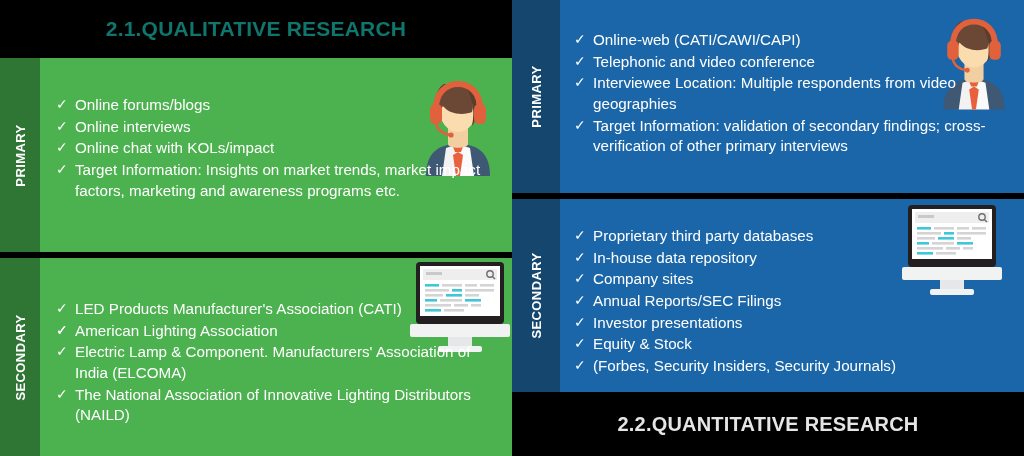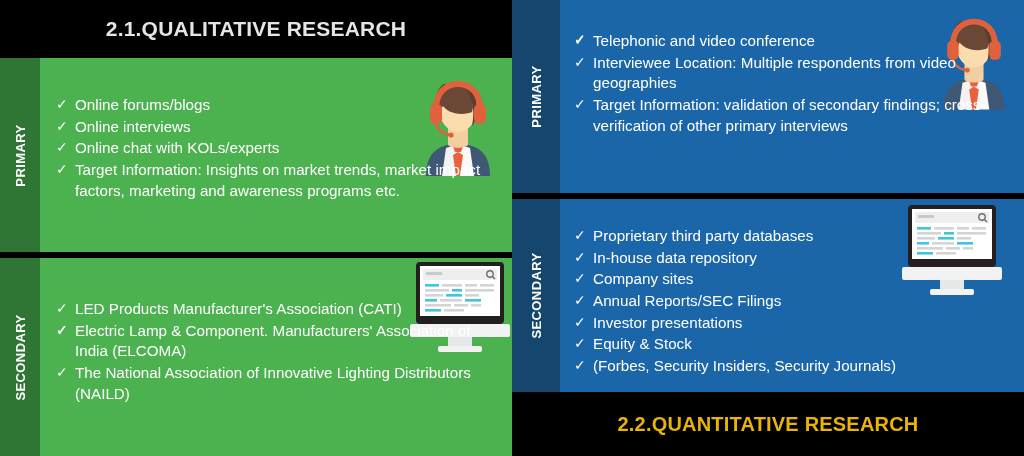--- a/index.html
+++ b/index.html
@@ -38,21 +38,21 @@
     font-size:14px;
     line-height:1.36;
   }
 
   
   #left-title-band{
     position:absolute;left:0;top:0;width:512px;height:58px;background:#000;
     display:flex;align-items:center;justify-content:center;
   }
   #left-title-band .ttl{
-    color:#e5e5e5;font-weight:bold;font-size:21px;letter-spacing:.2px;
+    color:#0f766e;font-weight:bold;font-size:21px;letter-spacing:.2px;
   }
   #green-primary{left:0;top:58px;width:512px;height:194px;}
   #green-primary .railbar{width:40px;background:#2f7634;}
   #green-primary .content{background:#4cb14f;}
   #green-primary ul.bullets{position:absolute;left:16px;top:37px;right:12px;}
 
   #green-secondary{left:0;top:258px;width:512px;height:198px;}
   #green-secondary .railbar{width:40px;background:#2f7634;}
   #green-secondary .content{background:#4cb14f;}
   #green-secondary ul.bullets{position:absolute;left:16px;top:41px;right:30px;}
@@ -66,21 +66,21 @@
   #blue-secondary{left:512px;top:199px;width:512px;height:193px;}
   #blue-secondary .railbar{width:48px;background:#14466e;}
   #blue-secondary .content{background:#1b66a8;}
   #blue-secondary ul.bullets{position:absolute;left:14px;top:27px;right:14px;}
 
   #right-title-band{
     position:absolute;left:512px;top:392px;width:512px;height:64px;background:#000;
     display:flex;align-items:center;justify-content:center;
   }
   #right-title-band .ttl{
-    color:#eab308;font-weight:bold;font-size:20px;letter-spacing:.2px;
+    color:#e5e5e5;font-weight:bold;font-size:20px;letter-spacing:.2px;
   }
 
   
   .art{position:absolute;}
   #agent-green{right:8px;top:6px;width:92px;height:112px;}
   #agent-blue{right:6px;top:2px;width:88px;height:108px;}
   #monitor-green{right:2px;top:4px;width:100px;height:92px;}
   #monitor-blue{right:22px;top:6px;width:100px;height:92px;}
 </style>
 </head>
@@ -111,21 +111,21 @@
         <path d="M24 44 c0 -14 9 -24 22 -24 s22 10 22 24" fill="none" stroke="#e0613c" stroke-width="6"></path>
         <rect x="18" y="40" width="12" height="20" rx="5" fill="#e0613c"></rect>
         <rect x="62" y="40" width="12" height="20" rx="5" fill="#e0613c"></rect>
         <path d="M24 58 c0 8 8 12 14 13" fill="none" stroke="#e0613c" stroke-width="2.6"></path>
         <circle cx="39" cy="71" r="2.6" fill="#e0613c"></circle>
       </svg>
 
       <ul class="bullets">
         <li><span class="tick">✓</span><span>Online forums/blogs</span></li>
         <li><span class="tick">✓</span><span>Online interviews</span></li>
-        <li><span class="tick">✓</span><span>Online chat with KOLs/experts</span></li>
+        <li><span class="tick">✓</span><span>Online chat with KOLs/impact</span></li>
         <li><span class="tick">✓</span><span>Target Information: Insights on market trends, market impact factors, marketing and awareness programs etc.</span></li>
       </ul>
     </div>
   </div>
 
   <div class="panel" id="green-secondary">
     <div class="railbar">
       <span class="rail-text">SECONDARY</span>
     </div>
     <div class="content">
@@ -156,21 +156,21 @@
         <rect x="15" y="47" width="16" height="2.6" fill="#3fc6d8"></rect>
         <rect x="34" y="47" width="20" height="2.6" fill="#d4d4d4"></rect>
         <rect x="0" y="62" width="100" height="13" rx="2" fill="#f1f2f2"></rect>
         <rect x="38" y="75" width="24" height="9" fill="#e6e7e8"></rect>
         <rect x="28" y="84" width="44" height="6" rx="2" fill="#f1f2f2"></rect>
       </svg>
 
       <ul class="bullets">
         <li><span class="tick">✓</span><span>LED Products Manufacturer's Association (CATI)</span></li>
         <li><span class="tick">✓</span></li>
-        <li><span class="tick">✓</span></li>
+        <li><span class="tick">✓</span><span>American Lighting Association</span></li>
         <li><span class="tick">✓</span><span>Electric Lamp &amp; Component. Manufacturers' Association of India (ELCOMA)</span></li>
         <li><span class="tick">✓</span><span>The National Association of Innovative Lighting Distributors (NAILD)</span></li>
       </ul>
     </div>
   </div>
 
   <div class="panel" id="blue-primary">
     <div class="railbar">
       <span class="rail-text">PRIMARY</span>
     </div>
@@ -187,21 +187,21 @@
         <path d="M46 20 c11 0 19 9 19 24 0 8 -2 14 -5 18 0 0 3 -14 0 -22 -4 2 -14 3 -21 0 -5 -2 -8 -6 -8 -6 -3 4 -4 18 -4 18 -2 -4 -3 -10 -3 -16 0 -12 8 -16 8 -16z" fill="#5b3d2e"></path>
         <path d="M46 20 c-13 0 -22 10 -22 24 0 6 1 12 3 16 0 0 1 -14 4 -18 0 0 3 4 8 6 7 3 17 2 21 0 1 -3 1 -6 1 -6 -3 -12 -6 -22 -15 -22z" fill="#6b4835"></path>
         <path d="M24 44 c0 -14 9 -24 22 -24 s22 10 22 24" fill="none" stroke="#e0613c" stroke-width="6"></path>
         <rect x="18" y="40" width="12" height="20" rx="5" fill="#e0613c"></rect>
         <rect x="62" y="40" width="12" height="20" rx="5" fill="#e0613c"></rect>
         <path d="M24 58 c0 8 8 12 14 13" fill="none" stroke="#e0613c" stroke-width="2.6"></path>
         <circle cx="39" cy="71" r="2.6" fill="#e0613c"></circle>
       </svg>
 
       <ul class="bullets">
-        <li><span class="tick">✓</span></li>
+        <li><span class="tick">✓</span><span>Online-web (CATI/CAWI/CAPI)</span></li>
         <li><span class="tick">✓</span><span>Telephonic and video conference</span></li>
         <li><span class="tick">✓</span><span>Interviewee Location: Multiple respondents from video geographies</span></li>
         <li><span class="tick">✓</span><span>Target Information: validation of secondary findings; cross-verification of other primary interviews</span></li>
       </ul>
     </div>
   </div>
 
   <div class="panel" id="blue-secondary">
     <div class="railbar">
       <span class="rail-text">SECONDARY</span>

